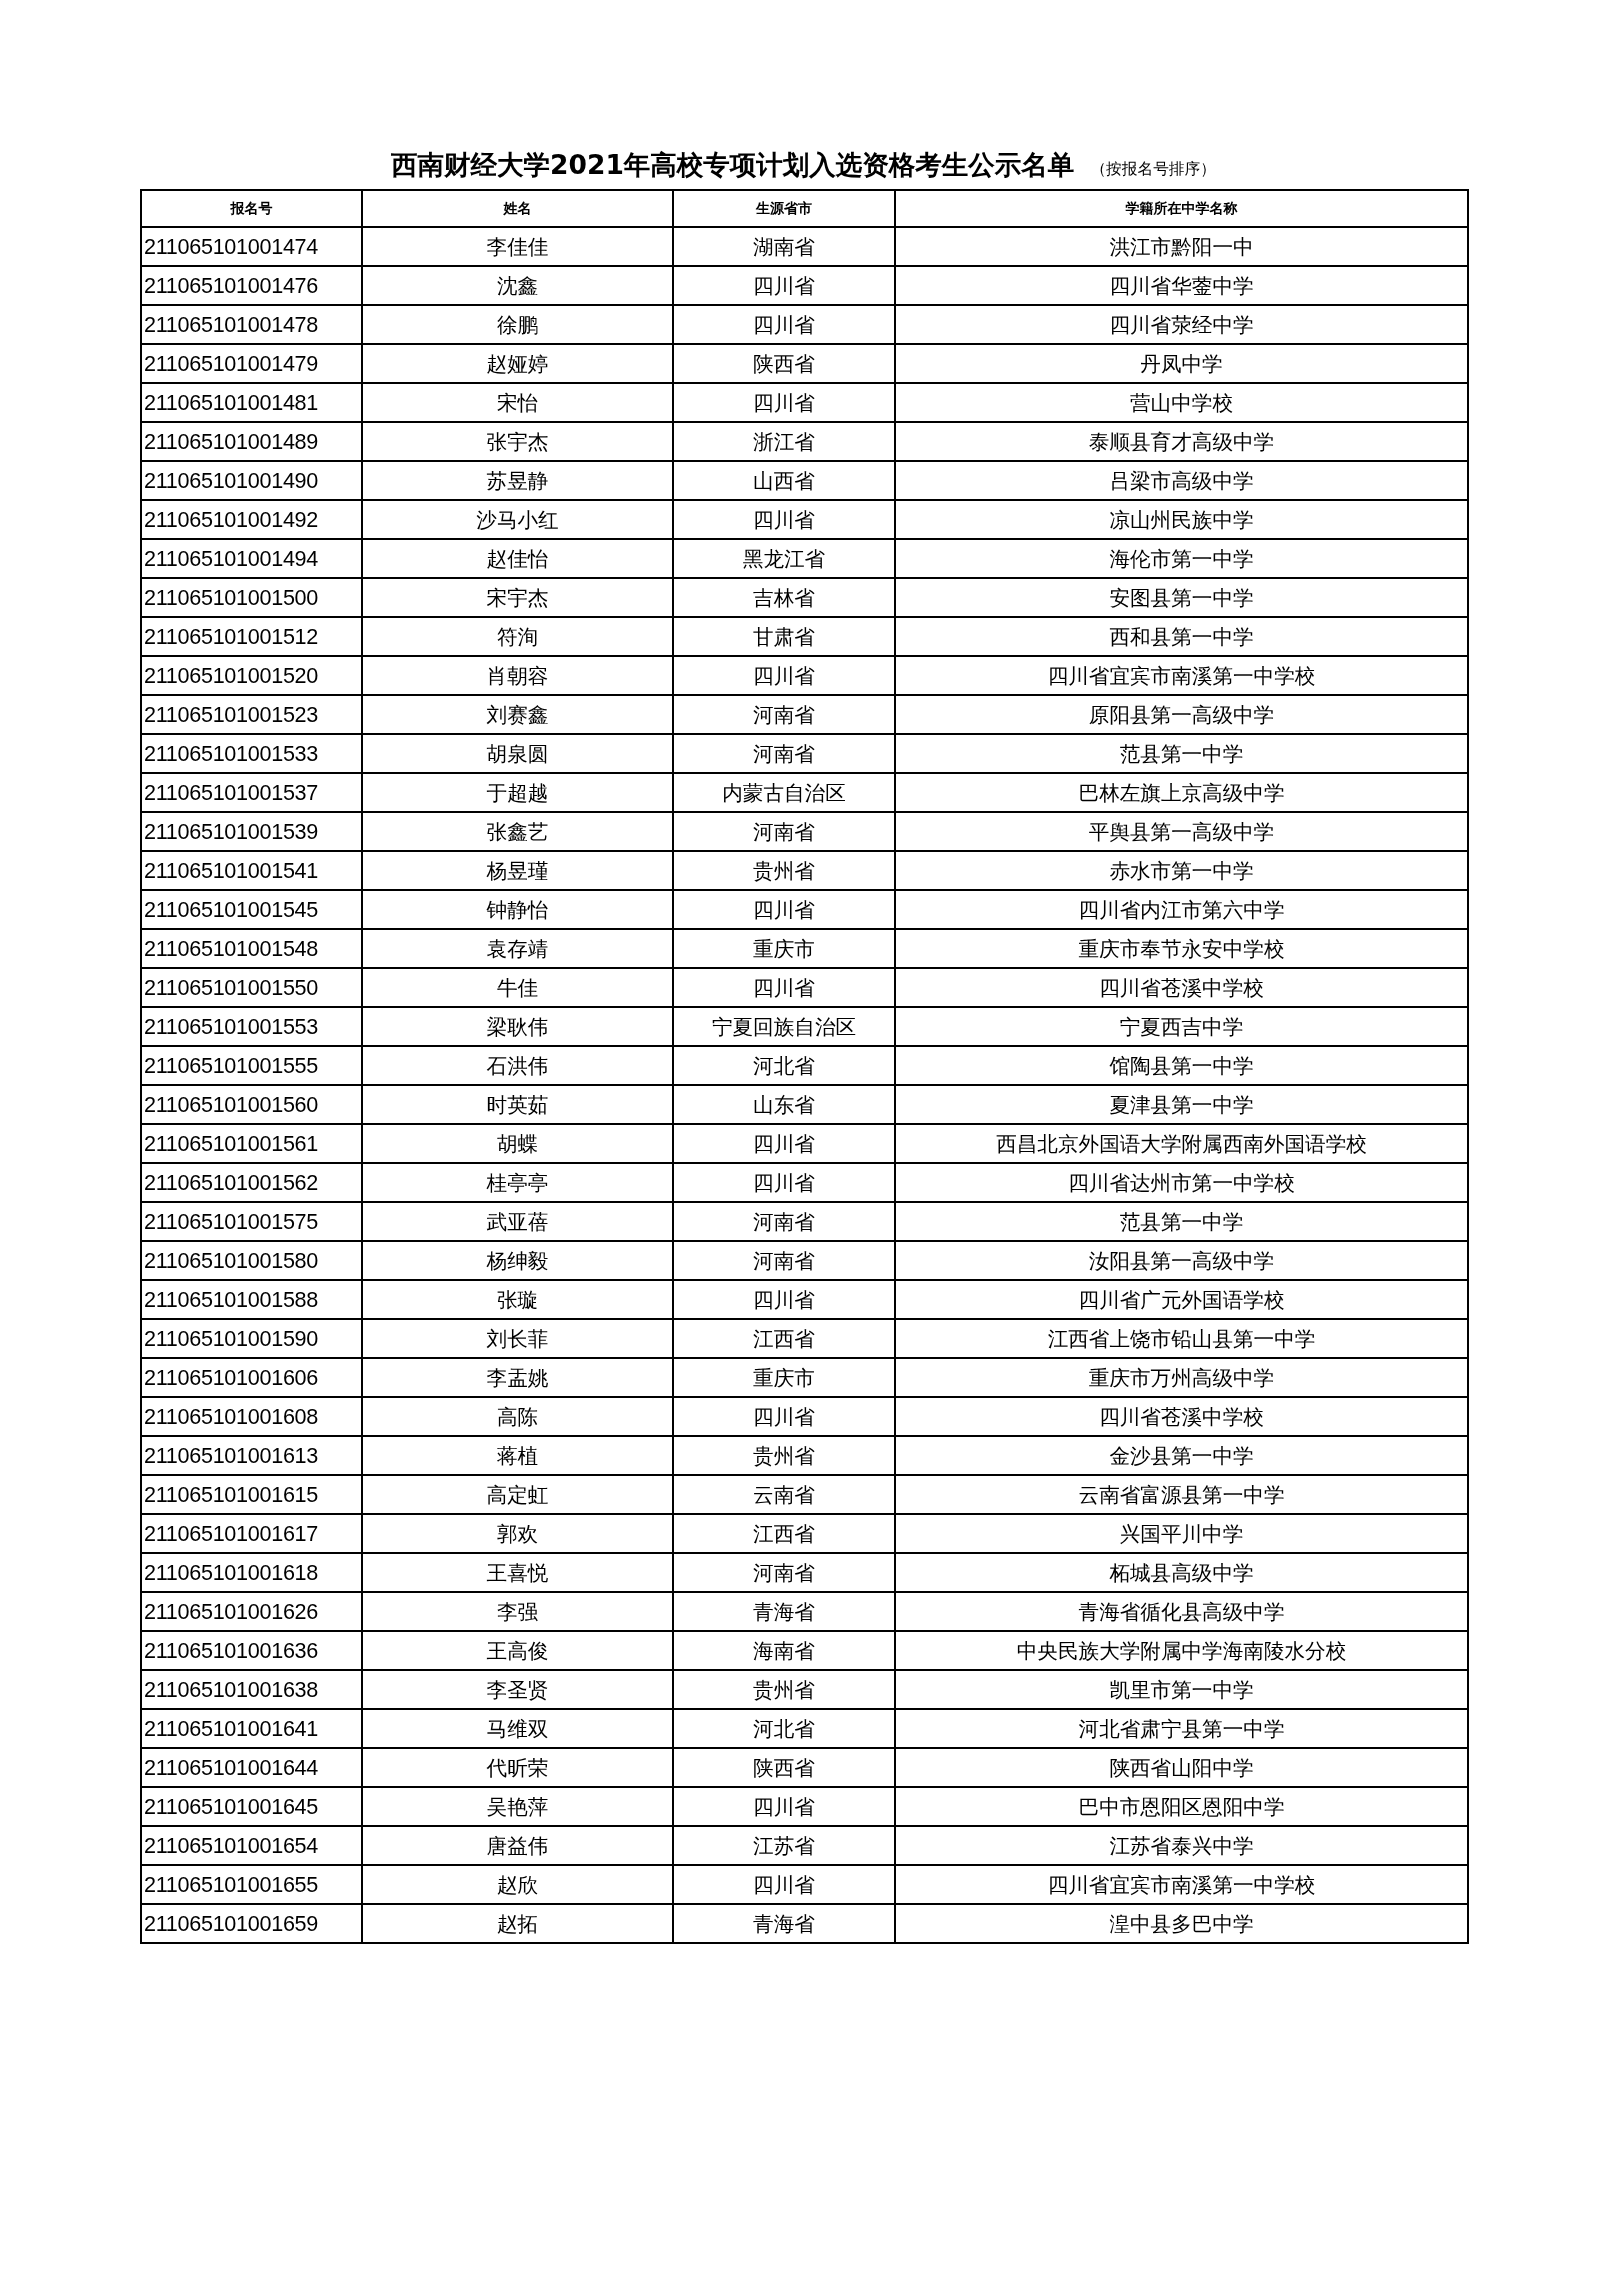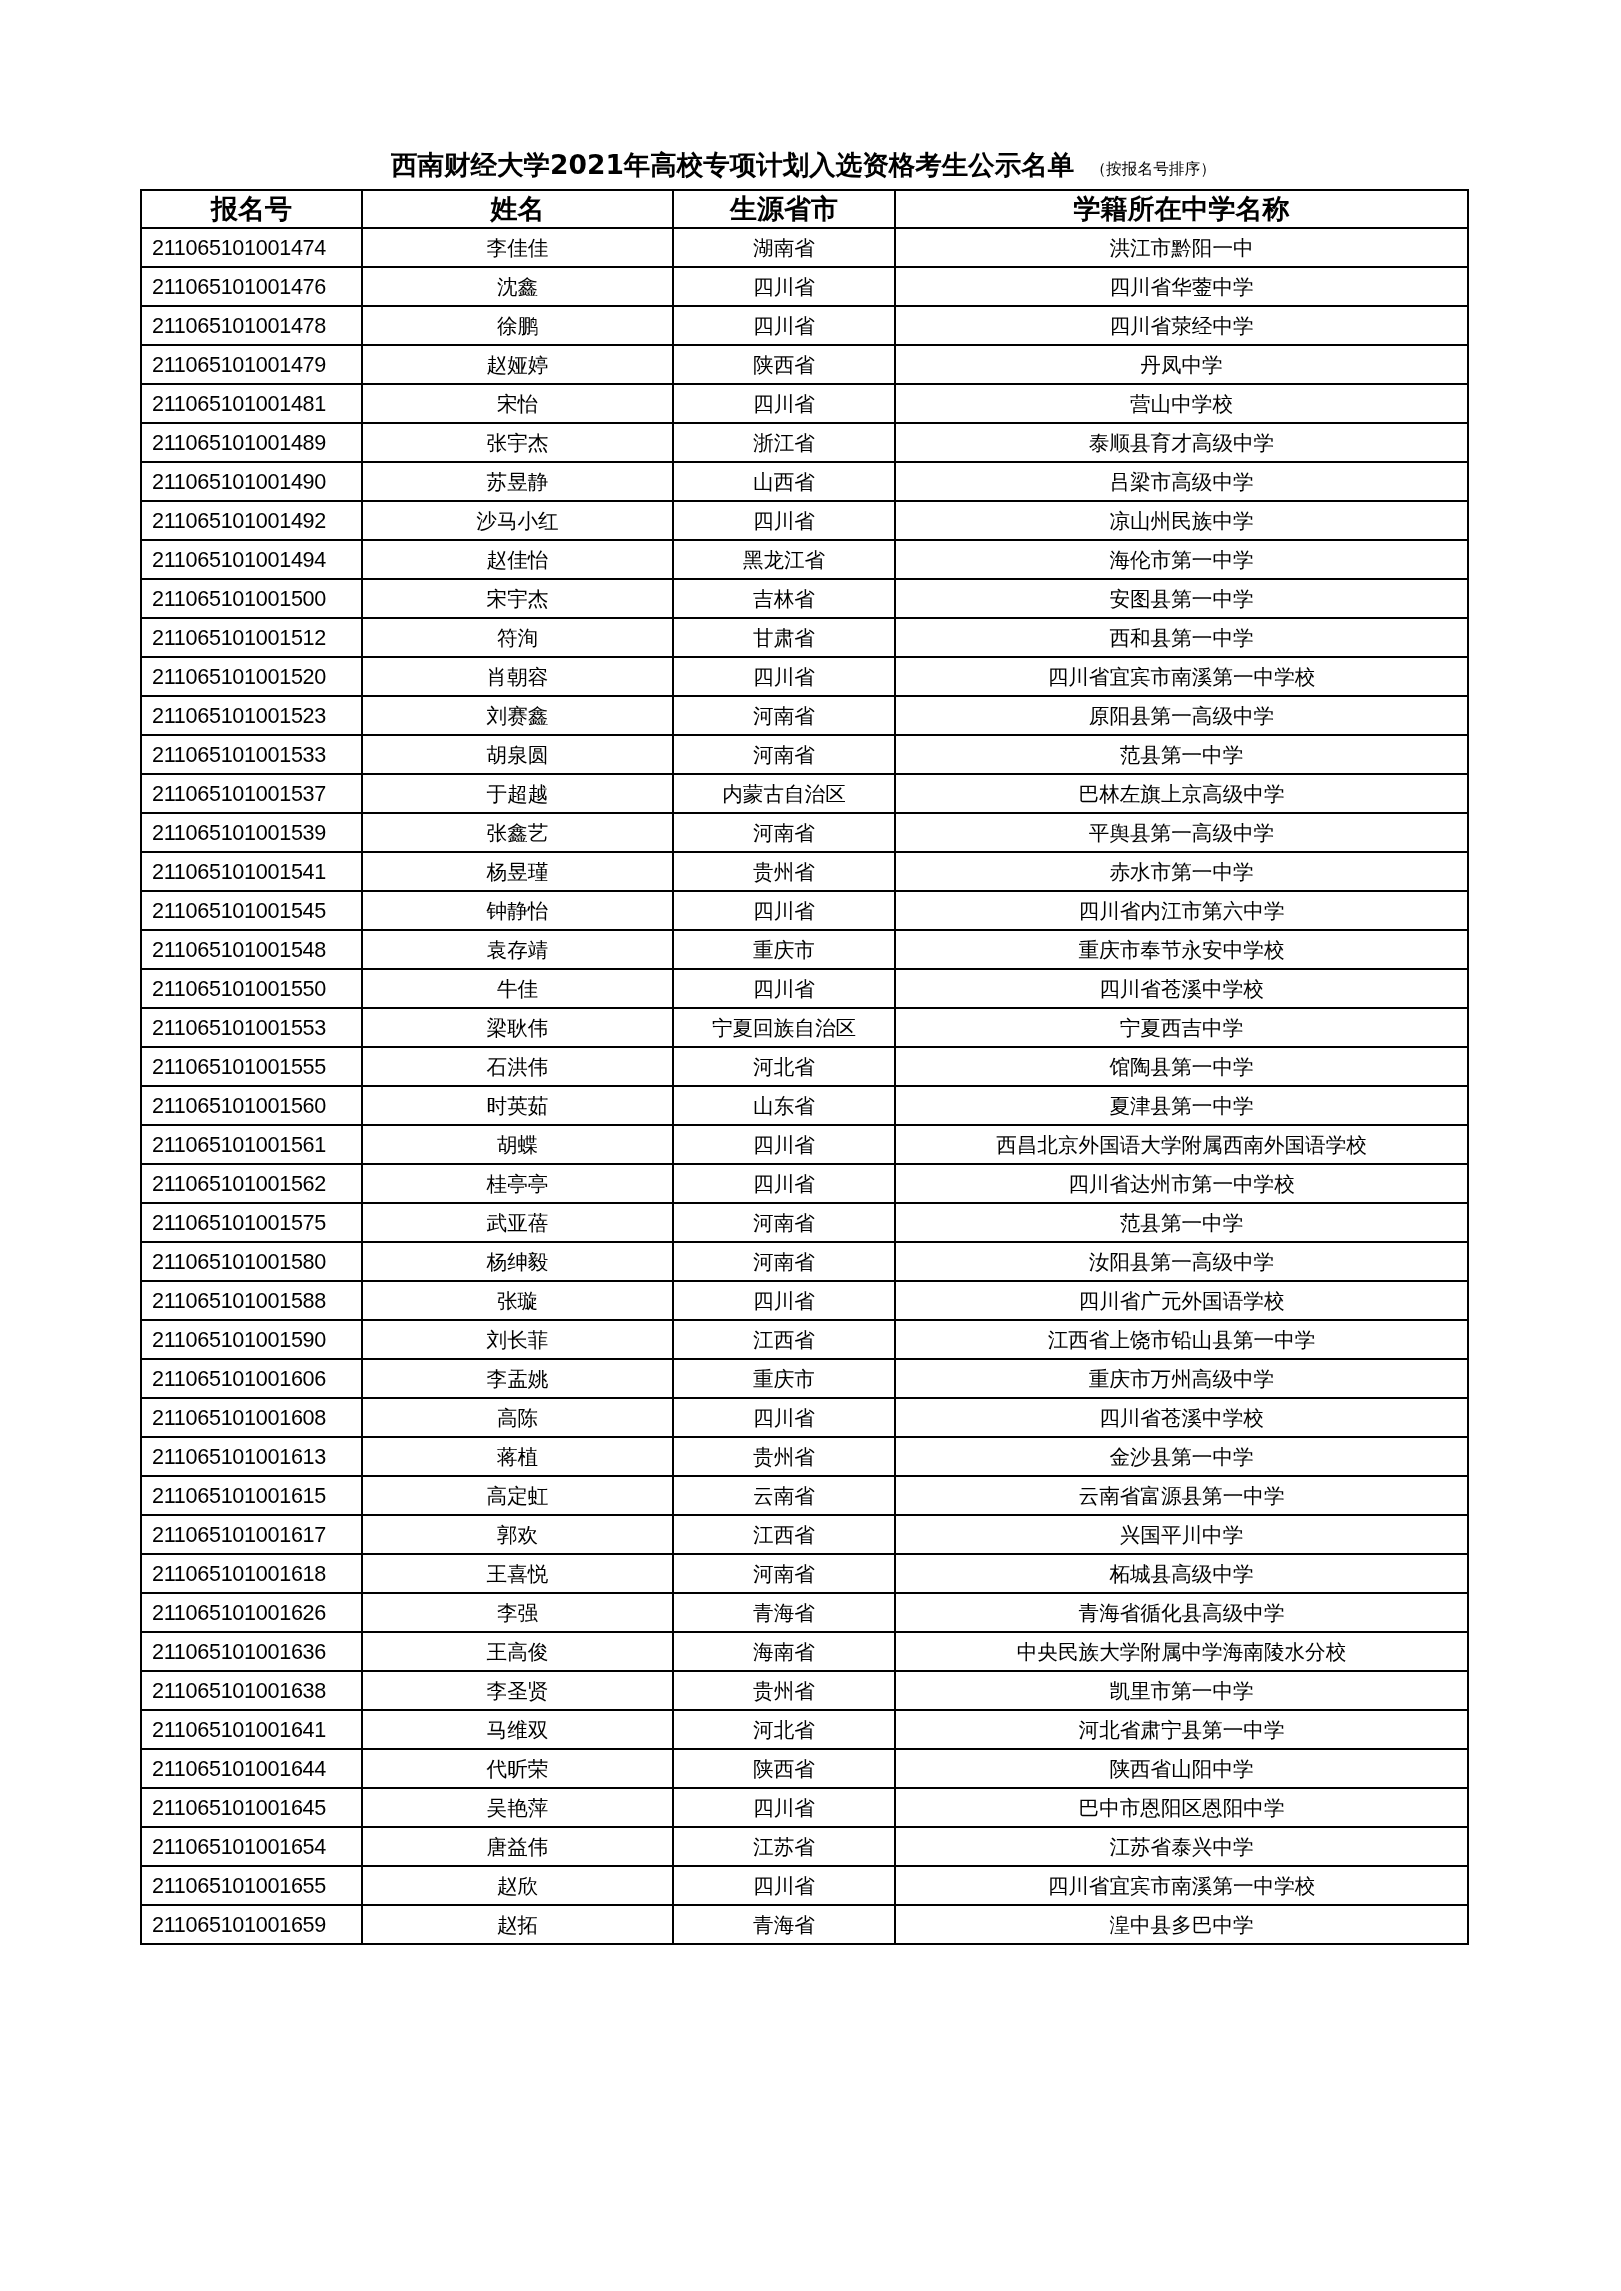--- a/index.html
+++ b/index.html
@@ -50,32 +50,32 @@
     table.roster col.c3 { width: 222px; }
     table.roster col.c4 { width: 573px; }
     table.roster th, table.roster td {
       border: 2px solid #000000;
       padding: 0;
       overflow: hidden;
       white-space: nowrap;
     }
     table.roster th {
       height: 35px;
-      font-size: 27px;
+      font-size: 14px;
       font-weight: bold;
       text-align: center;
     }
     table.roster td {
       height: 37px;
       font-size: 20.6px;
       text-align: center;
     }
     table.roster td.reg {
       text-align: left;
-      padding-left: 10px;
+      padding-left: 2px;
       font-family: "Liberation Sans", "DejaVu Sans", sans-serif;
       font-size: 21.6px;
       letter-spacing: -0.3px;
     }
     table.roster tr.thick-top td {
       border-top-width: 2.9px;
     }
   </style>
 </head>
 <body>

